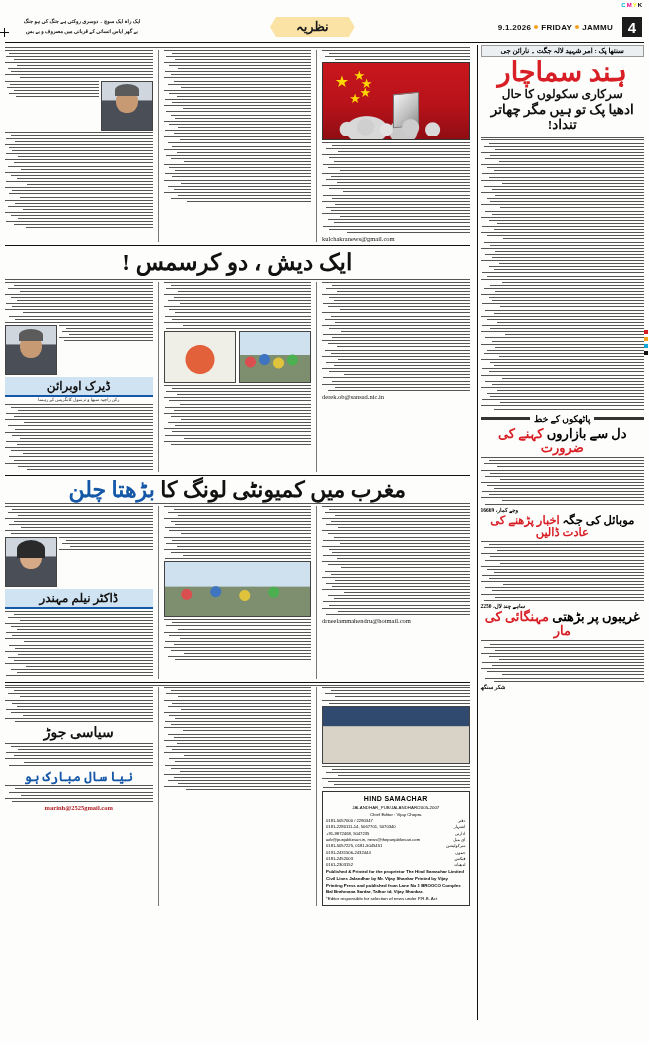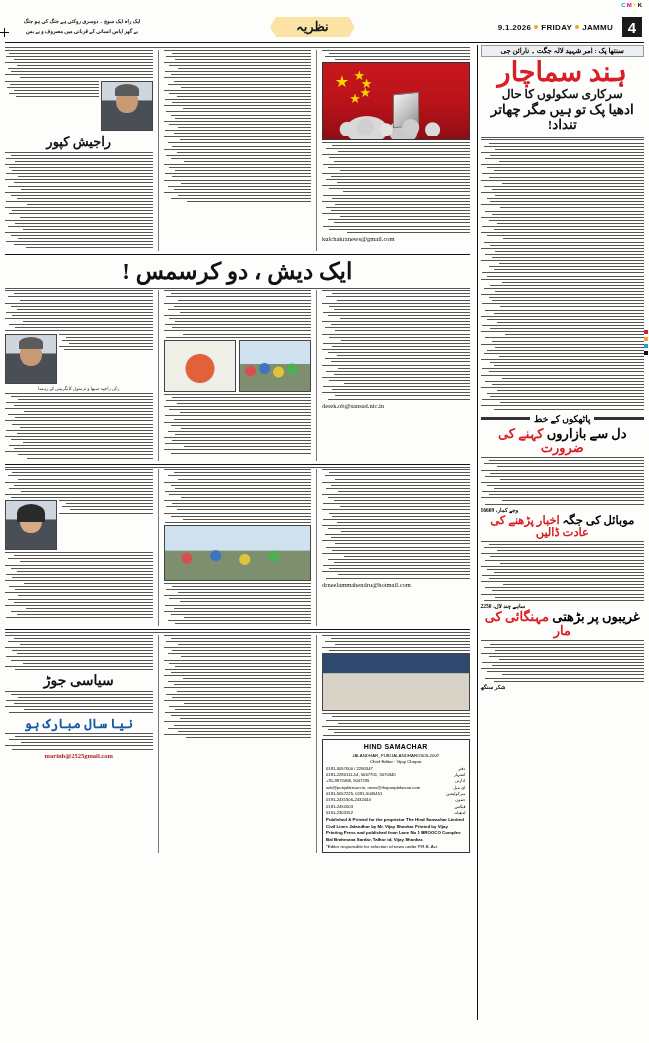--- a/index.html
+++ b/index.html
@@ -293,21 +293,20 @@
               <div class="portrait" style="float:right;"></div>
               <div class="faux tiny urdu" style="overflow:hidden;padding-right:2px;">
                 <span class="ln" style="width:100%"></span>
                   <span class="ln" style="width:95%"></span>
                 <span class="ln" style="width:98%"></span>
                   <span class="ln" style="width:90%"></span>
                 <span class="ln" style="width:96%"></span>
                   <span class="ln" style="width:88%"></span>
               </div>
             </div>
-            <div class="author-name">راجیش کپور</div>
             <div class="faux tiny urdu">
               <span class="ln" style="width:100%"></span>
                 <span class="ln" style="width:96%"></span>
               <span class="ln" style="width:99%"></span>
                 <span class="ln" style="width:93%"></span>
               <span class="ln" style="width:100%"></span>
                 <span class="ln" style="width:97%"></span>
               <span class="ln" style="width:95%"></span>
                 <span class="ln" style="width:99%"></span>
               <span class="ln" style="width:91%"></span>
@@ -475,20 +474,21 @@
               <div class="portrait" style="float:left;"></div>
               <div class="faux tiny urdu" style="overflow:hidden;padding-left:2px;">
                 <span class="ln" style="width:100%"></span>
                   <span class="ln" style="width:93%"></span>
                 <span class="ln" style="width:97%"></span>
                   <span class="ln" style="width:89%"></span>
                 <span class="ln" style="width:100%"></span>
                   <span class="ln" style="width:95%"></span>
               </div>
             </div>
+            <div class="byline-band">ڈیرک اوبرائن</div>
             <div class="byline-sub">رکن راجیہ سبھا و ترنمول کانگریس کے رہنما</div>
             <div class="faux tiny urdu" style="margin-top:2px;">
               <span class="ln" style="width:100%"></span>
                 <span class="ln" style="width:96%"></span>
               <span class="ln" style="width:91%"></span>
                 <span class="ln" style="width:99%"></span>
               <span class="ln" style="width:94%"></span>
                 <span class="ln" style="width:100%"></span>
               <span class="ln" style="width:87%"></span>
                 <span class="ln" style="width:98%"></span>
@@ -598,20 +598,24 @@
                 <span class="ln" style="width:96%"></span>
             </div>
             <div class="email">derek.ob@sansad.nic.in</div>
           </div>
         </div>
       </div>
 
       <div class="rule" style="margin-top:3px;"></div>
 
       <div>
+        <div class="hl-mixed">
+          <span class="bk">مغرب میں کمیونٹی لونگ کا</span>
+          <span class="bl">بڑھتا چلن</span>
+        </div>
         <div class="rule thin"></div>
 
         <div class="cols3">
           <div class="col">
             <div class="faux tiny urdu">
               <span class="ln" style="width:100%"></span>
                 <span class="ln" style="width:95%"></span>
               <span class="ln" style="width:98%"></span>
                 <span class="ln" style="width:91%"></span>
               <span class="ln" style="width:100%"></span>
@@ -624,20 +628,21 @@
             <div style="overflow:hidden;margin:2px 0;">
               <div class="portrait female" style="float:left;"></div>
               <div class="faux tiny urdu" style="overflow:hidden;padding-left:2px;">
                 <span class="ln" style="width:100%"></span>
                   <span class="ln" style="width:93%"></span>
                 <span class="ln" style="width:97%"></span>
                   <span class="ln" style="width:88%"></span>
                 <span class="ln" style="width:100%"></span>
               </div>
             </div>
+            <div class="byline-band">ڈاکٹر نیلم مہندر</div>
             <div class="faux tiny urdu" style="margin-top:2px;">
               <span class="ln" style="width:100%"></span>
                 <span class="ln" style="width:94%"></span>
               <span class="ln" style="width:98%"></span>
                 <span class="ln" style="width:90%"></span>
               <span class="ln" style="width:100%"></span>
                 <span class="ln" style="width:96%"></span>
               <span class="ln" style="width:92%"></span>
                 <span class="ln" style="width:99%"></span>
               <span class="ln" style="width:95%"></span>

